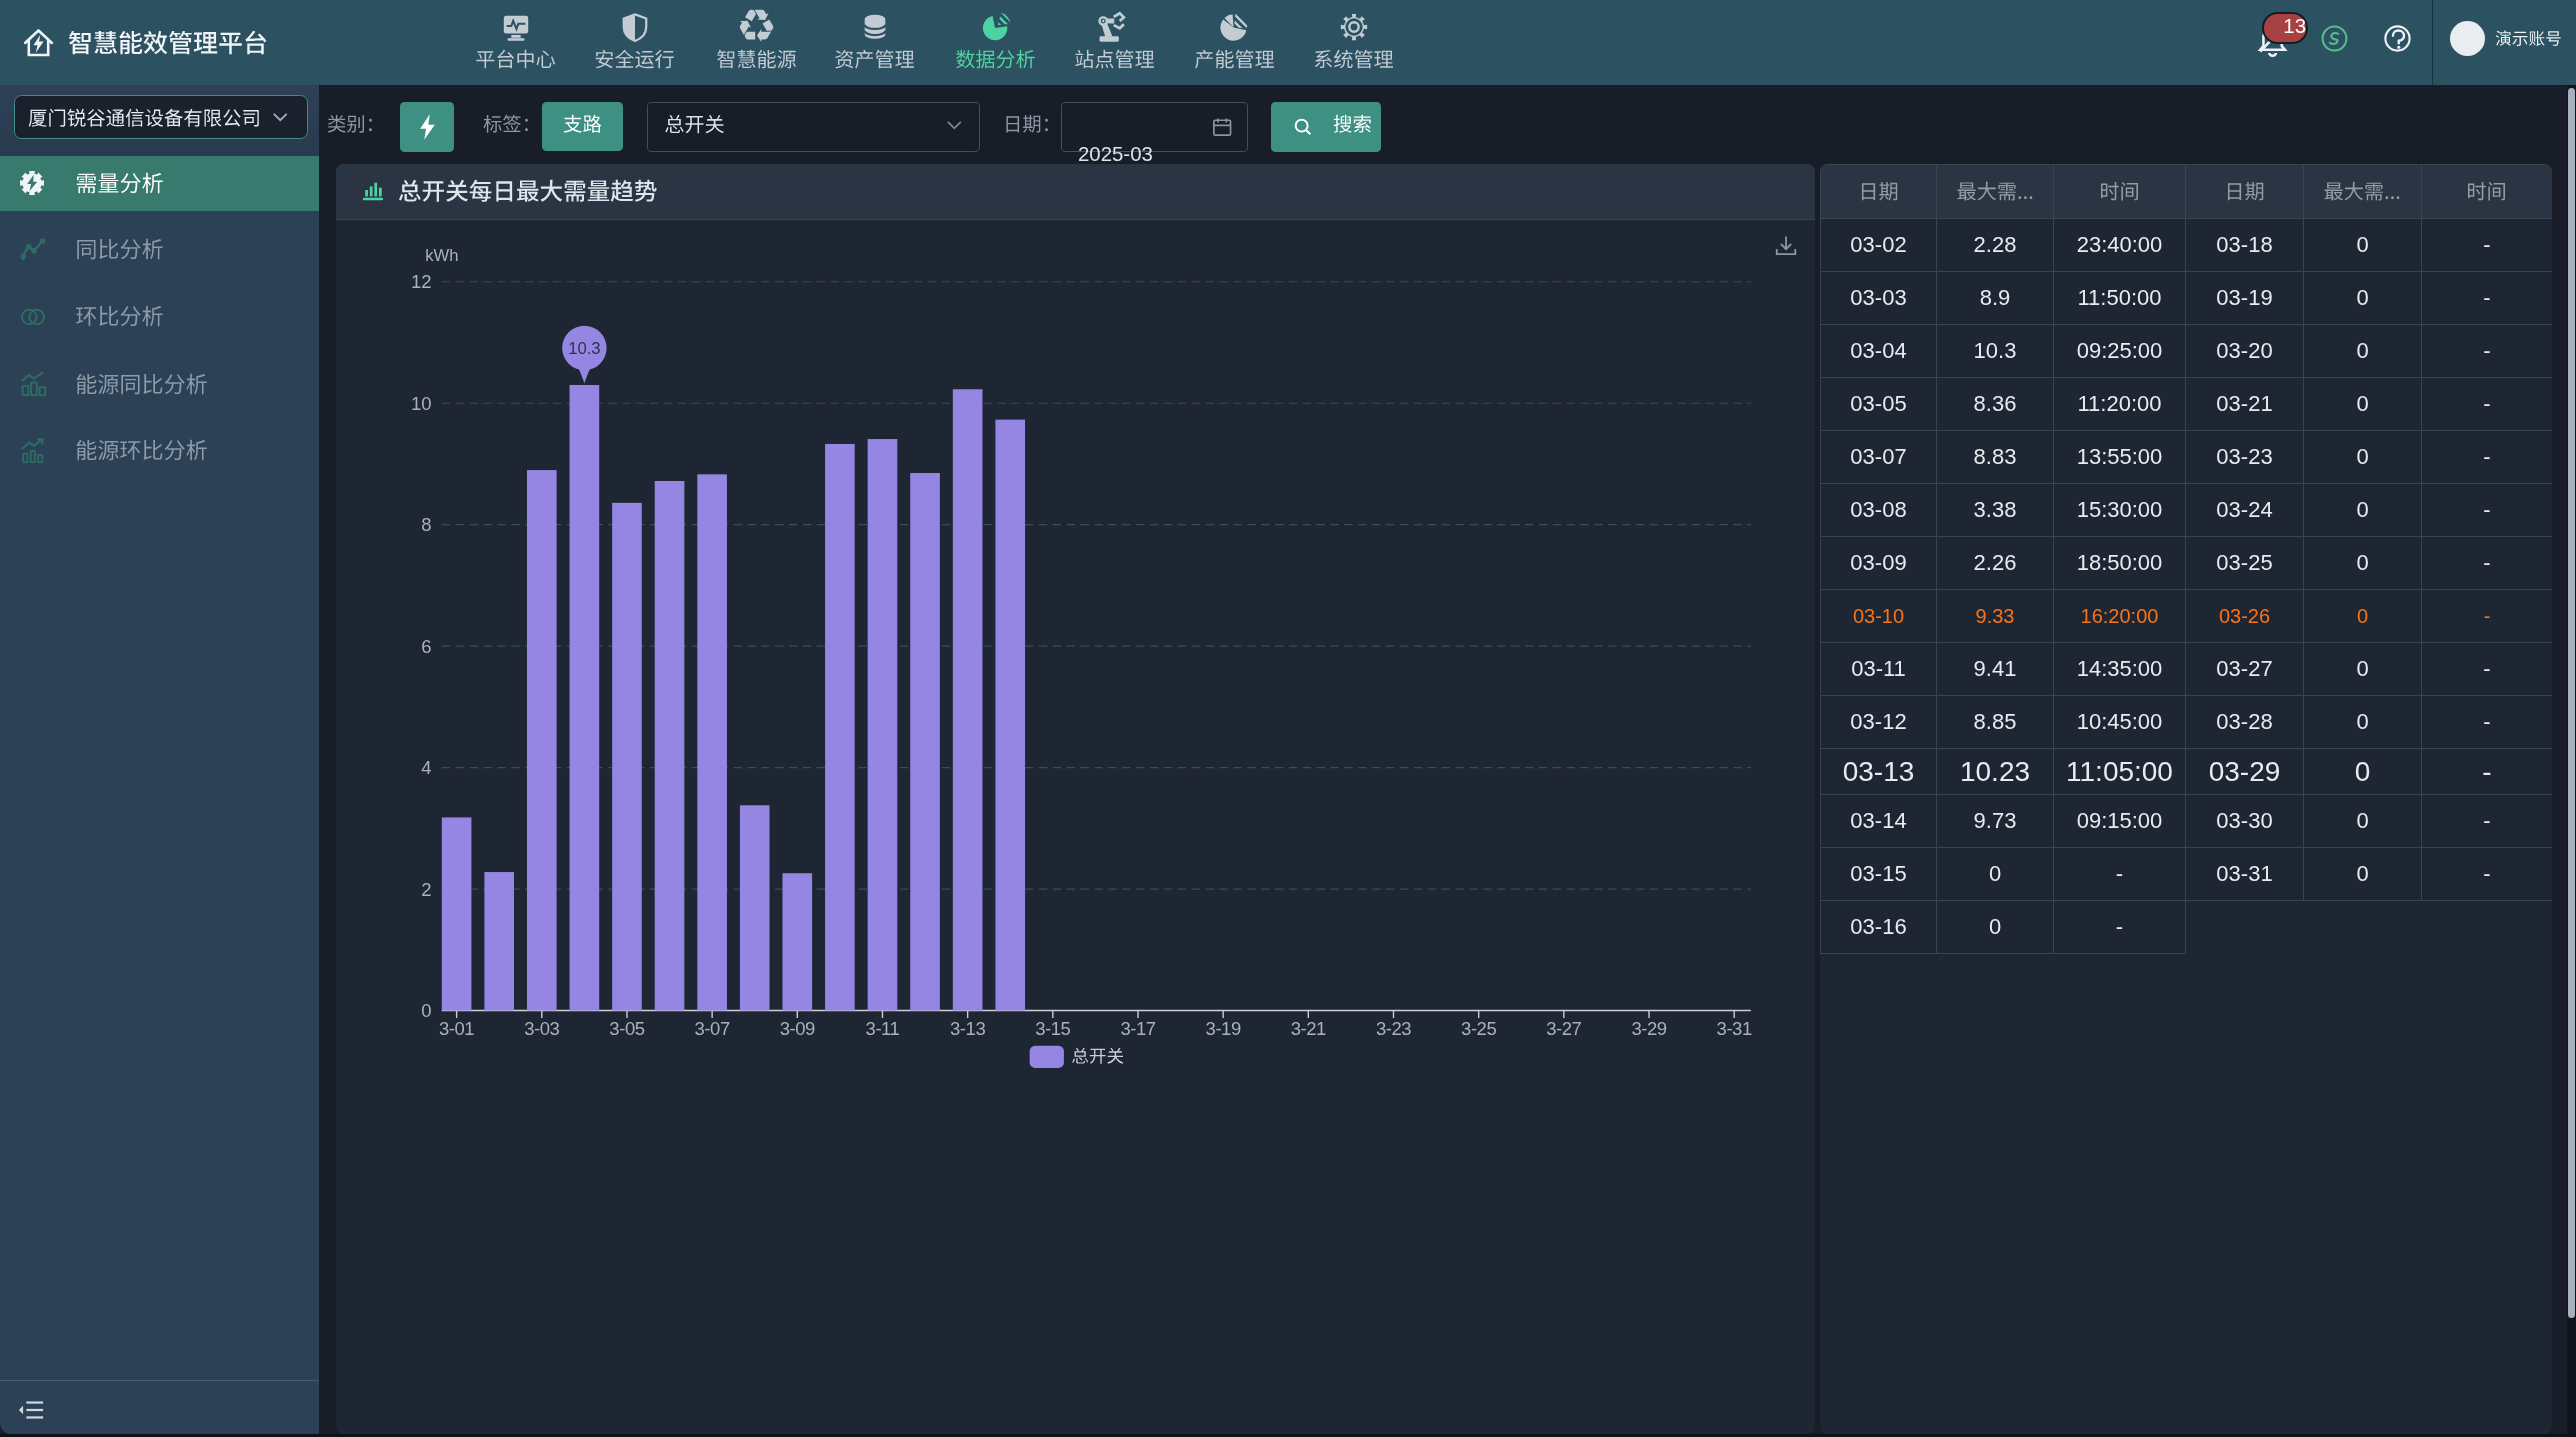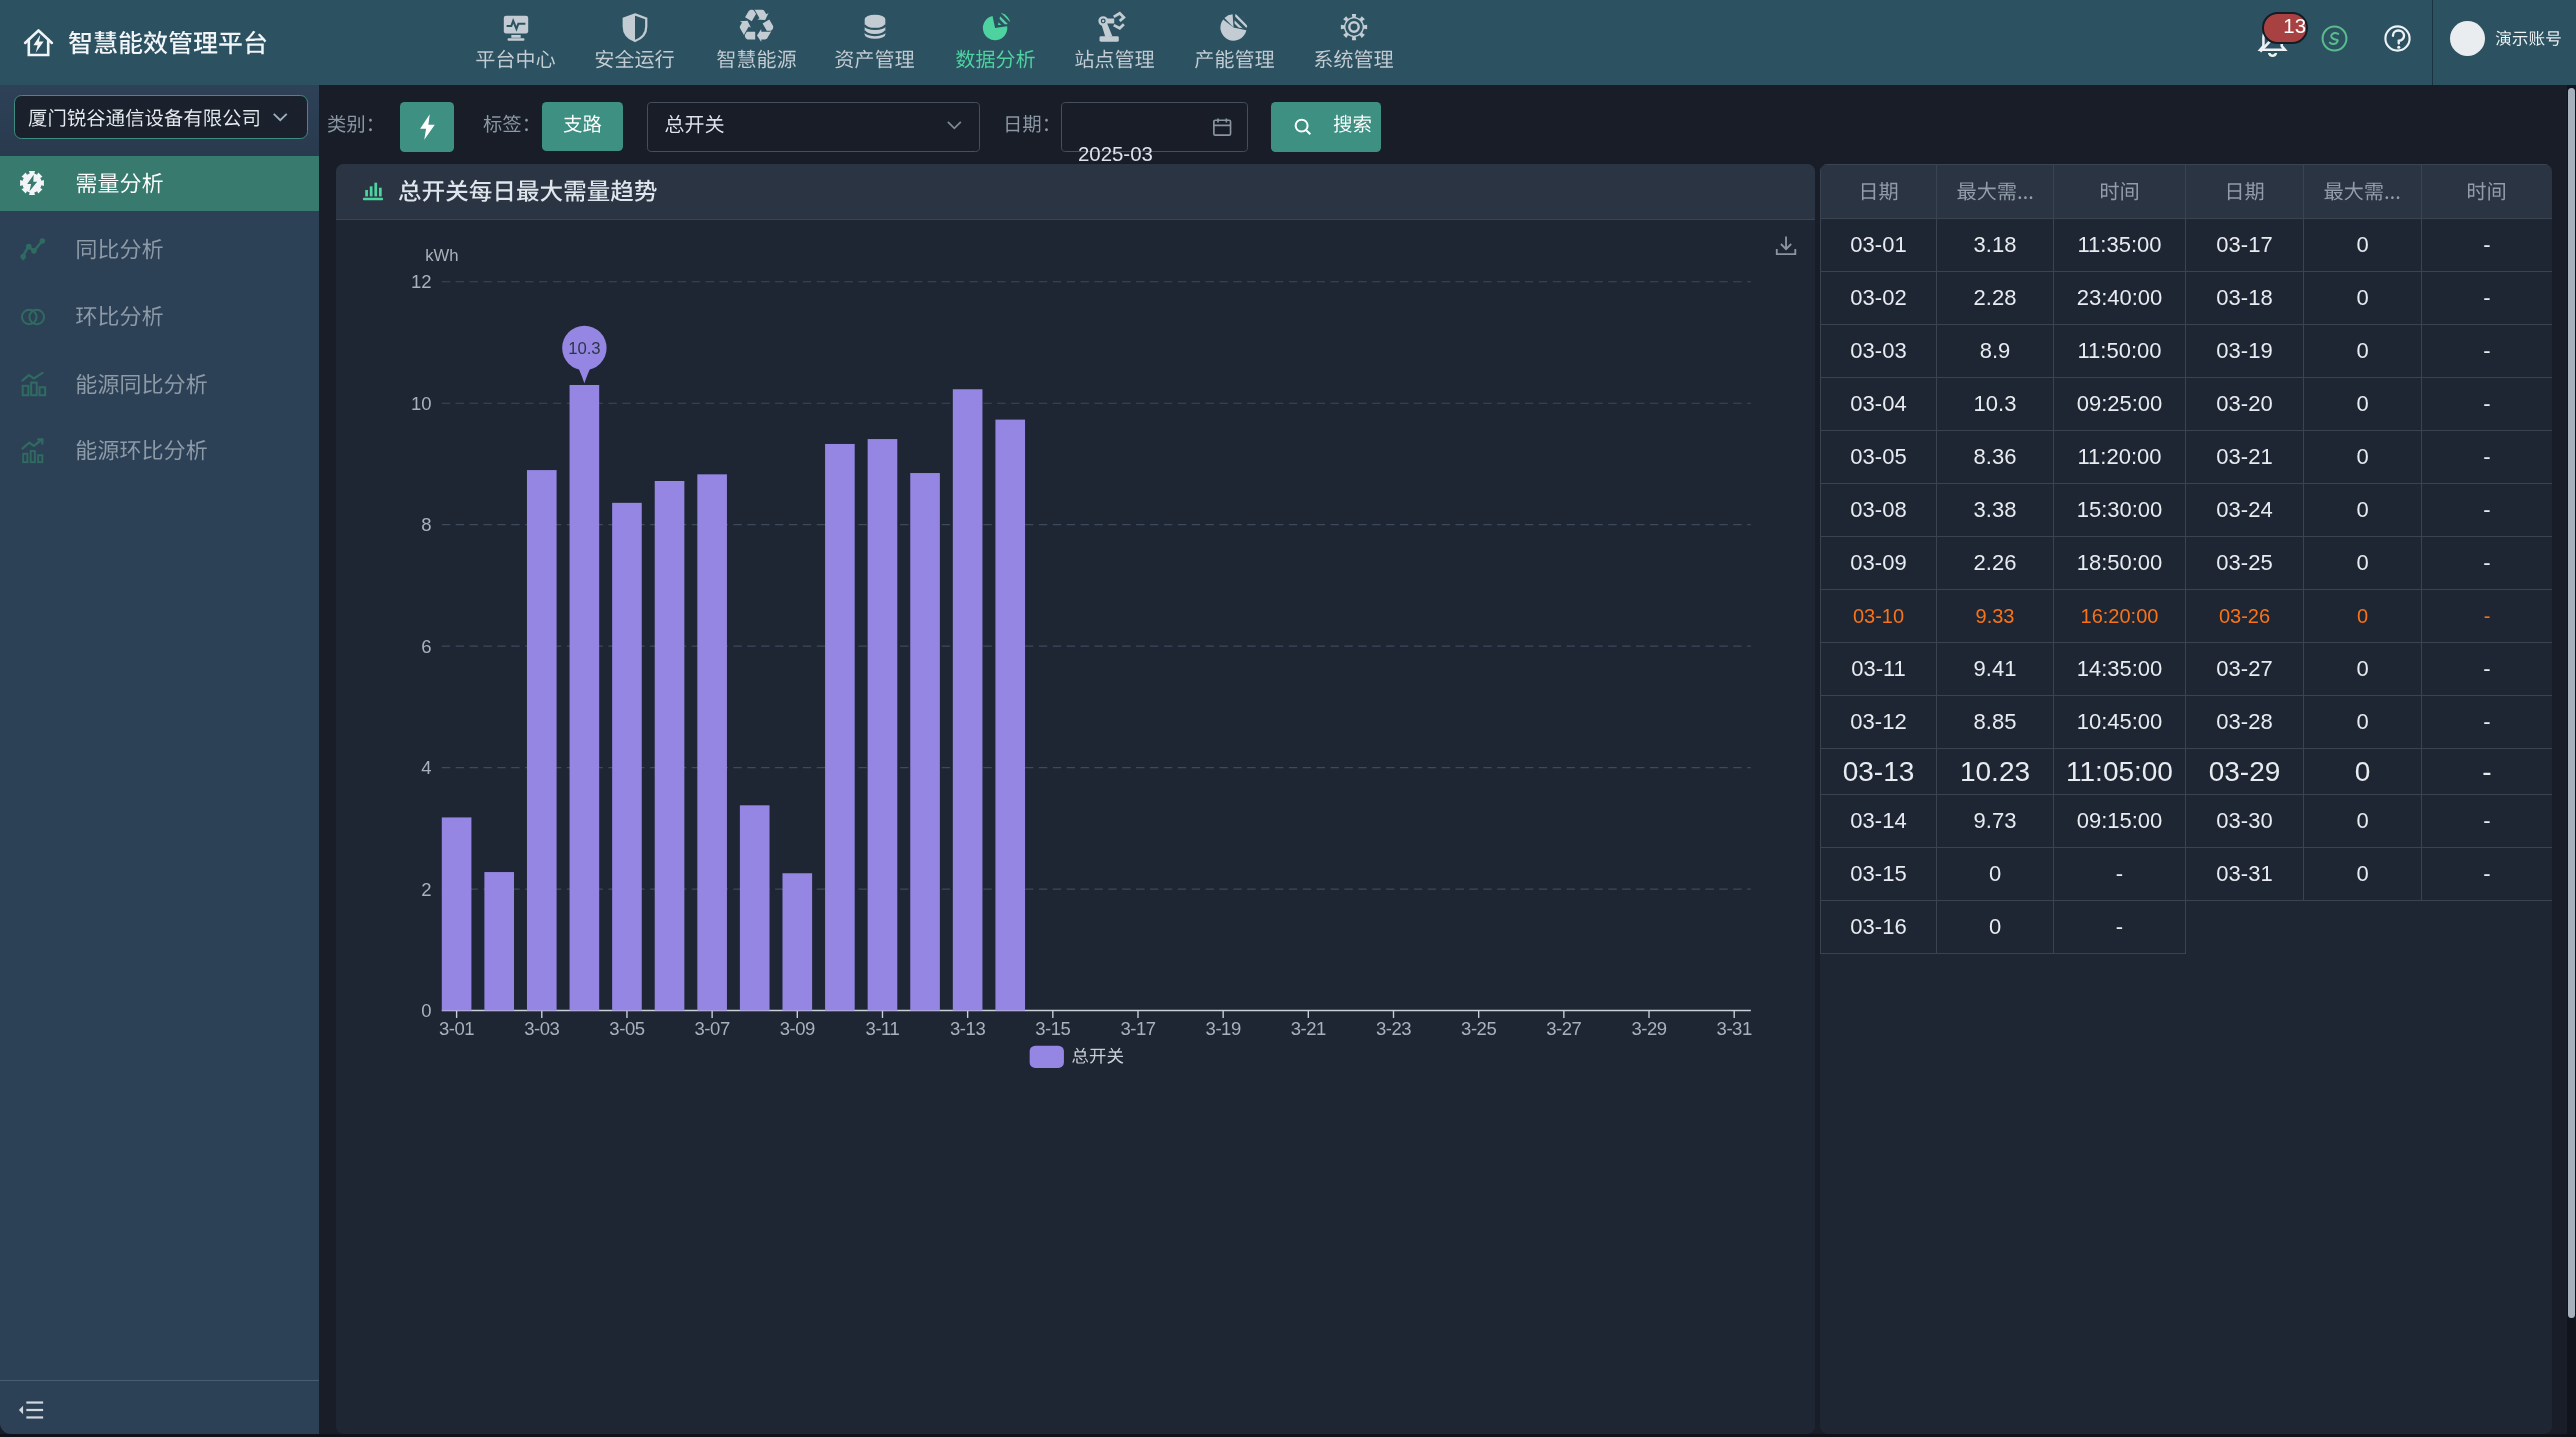--- a/index.html
+++ b/index.html
@@ -336,28 +336,20 @@
               <path fill="#939daa" d="M5.6 -7.7H16.5V-1.6H5.6ZM5.6 -9.4V-15.3H16.5V-9.4ZM3.9 -17V1.5H5.6V0.1H16.5V1.4H18.3V-17Z M25.9 -3.1C25.3 -1.7 24.1 -0.2 22.9 0.8C23.3 1 23.9 1.5 24.2 1.8C25.4 0.7 26.7 -1 27.5 -2.7ZM29.1 -2.5C29.9 -1.4 30.9 0 31.3 0.9L32.7 0.1C32.2 -0.8 31.2 -2.1 30.3 -3.1ZM40.8 -15.9V-12.3H36.3V-15.9ZM34.8 -17.4V-9.4C34.8 -6.2 34.6 -2 32.7 0.9C33.1 1.1 33.8 1.6 34.1 1.8C35.4 -0.2 35.9 -3.1 36.2 -5.7H40.8V-0.4C40.8 -0 40.7 0.1 40.4 0.1C40 0.1 38.9 0.1 37.8 0.1C38 0.5 38.2 1.2 38.3 1.7C39.9 1.7 40.9 1.6 41.6 1.4C42.2 1.1 42.4 0.6 42.4 -0.4V-17.4ZM40.8 -10.9V-7.2H36.3C36.3 -8 36.3 -8.7 36.3 -9.4V-10.9ZM30.5 -18.2V-15.6H26.5V-18.2H25V-15.6H23.1V-14.1H25V-5.1H22.8V-3.6H33.7V-5.1H32.1V-14.1H33.7V-15.6H32.1V-18.2ZM26.5 -14.1H30.5V-12.1H26.5ZM26.5 -10.8H30.5V-8.6H26.5ZM26.5 -7.3H30.5V-5.1H26.5Z"></path>
             </svg></th>
           <th style="border-color:#3a4451"><svg width="79" height="22" viewBox="0 -19.4 85 24" style="vertical-align:middle">
               <path fill="#939daa" d="M5.5 -14H16.6V-12.4H5.5ZM5.5 -16.6H16.6V-15.1H5.5ZM3.9 -17.8V-11.2H18.2V-17.8ZM8.7 -8.6V-7.1H4.7V-8.6ZM1 -0.9 1.2 0.5 8.7 -0.4V1.8H10.3V-0.6L11.5 -0.7V-2.1L10.3 -1.9V-8.6H20.9V-10H1.1V-8.6H3.2V-1.1ZM11.2 -7.3V-5.9H12.5L12 -5.8C12.7 -4.2 13.6 -2.7 14.8 -1.5C13.6 -0.6 12.2 0 10.8 0.5C11.1 0.8 11.5 1.3 11.6 1.7C13.1 1.2 14.6 0.4 15.8 -0.6C17.1 0.4 18.5 1.2 20.2 1.7C20.4 1.3 20.9 0.7 21.2 0.4C19.6 0 18.2 -0.7 17 -1.6C18.4 -3 19.6 -4.7 20.2 -6.9L19.3 -7.3L19 -7.3ZM13.5 -5.9H18.3C17.7 -4.6 16.9 -3.5 15.9 -2.5C14.8 -3.5 14.1 -4.6 13.5 -5.9ZM8.7 -5.9V-4.4H4.7V-5.9ZM8.7 -3.1V-1.8L4.7 -1.3V-3.1Z M32.1 -18.5C32.1 -16.7 32.1 -14.5 31.8 -12.2H23.4V-10.5H31.5C30.6 -6.3 28.4 -2 22.9 0.4C23.4 0.7 23.9 1.3 24.2 1.7C29.6 -0.7 31.9 -5 33 -9.2C34.7 -4.2 37.6 -0.3 41.8 1.7C42.1 1.2 42.7 0.5 43.1 0.2C38.8 -1.6 35.9 -5.6 34.4 -10.5H42.7V-12.2H33.6C33.9 -14.5 33.9 -16.7 33.9 -18.5Z M48.3 -12.6V-11.5H53V-12.6ZM47.8 -10.3V-9.2H53V-10.3ZM56.9 -10.3V-9.1H62.3V-10.3ZM56.9 -12.6V-11.5H61.7V-12.6ZM45.7 -15V-10.8H47.2V-13.8H54.1V-8.6H55.7V-13.8H62.8V-10.8H64.3V-15H55.7V-16.3H63V-17.6H46.9V-16.3H54.1V-15ZM47.1 -4.9V1.7H48.7V-3.6H52V1.6H53.5V-3.6H56.8V1.6H58.4V-3.6H61.8V0.1C61.8 0.3 61.8 0.4 61.5 0.4C61.3 0.4 60.5 0.4 59.6 0.4C59.8 0.8 60.1 1.3 60.1 1.8C61.3 1.8 62.2 1.8 62.7 1.5C63.3 1.3 63.4 0.9 63.4 0.1V-4.9H55.1L55.7 -6.5H64.6V-7.8H45.4V-6.5H54C53.8 -6 53.7 -5.4 53.5 -4.9Z M69.1 0.3C69.8 0.3 70.5 -0.3 70.5 -1.2C70.5 -2.2 69.8 -2.8 69.1 -2.8C68.2 -2.8 67.6 -2.2 67.6 -1.2C67.6 -0.3 68.2 0.3 69.1 0.3Z M75.2 0.3C76 0.3 76.6 -0.3 76.6 -1.2C76.6 -2.2 76 -2.8 75.2 -2.8C74.4 -2.8 73.7 -2.2 73.7 -1.2C73.7 -0.3 74.4 0.3 75.2 0.3Z M81.3 0.3C82.1 0.3 82.7 -0.3 82.7 -1.2C82.7 -2.2 82.1 -2.8 81.3 -2.8C80.5 -2.8 79.8 -2.2 79.8 -1.2C79.8 -0.3 80.5 0.3 81.3 0.3Z"></path>
             </svg></th>
           <th style="border-color:#3a4451"><svg width="42" height="22" viewBox="0 -19.4 45 24" style="vertical-align:middle">
               <path fill="#939daa" d="M10.4 -9.9C11.6 -8.2 13.1 -5.9 13.8 -4.6L15.2 -5.4C14.5 -6.8 13 -9 11.8 -10.7ZM7.1 -8.8V-3.8H3.4V-8.8ZM7.1 -10.3H3.4V-15.1H7.1ZM1.8 -16.6V-0.5H3.4V-2.3H8.7V-16.6ZM16.8 -18.4V-14.1H9.7V-12.5H16.8V-0.7C16.8 -0.3 16.6 -0.1 16.2 -0.1C15.7 -0.1 14.1 -0.1 12.4 -0.2C12.6 0.3 12.9 1.1 13 1.5C15.2 1.5 16.6 1.5 17.4 1.2C18.2 1 18.5 0.5 18.5 -0.7V-12.5H21.2V-14.1H18.5V-18.4Z M24 -13.5V1.8H25.7V-13.5ZM24.3 -17.4C25.3 -16.4 26.5 -15 27 -14.2L28.4 -15C27.8 -16 26.6 -17.3 25.6 -18.2ZM30.3 -6.5H35.6V-3.5H30.3ZM30.3 -10.8H35.6V-7.9H30.3ZM28.8 -12.2V-2.2H37.2V-12.2ZM29.7 -17.2V-15.7H40.4V-0.2C40.4 0 40.3 0.1 40 0.2C39.7 0.2 38.8 0.2 37.9 0.1C38.1 0.5 38.3 1.3 38.4 1.6C39.8 1.6 40.7 1.6 41.3 1.4C41.9 1.1 42.1 0.7 42.1 -0.2V-17.2Z"></path>
             </svg></th>
         </tr>
         <tr style="height:53px;color:#e8ecf1;font-size:22px">
-          <td>03-01</td>
-          <td>3.18</td>
-          <td>11:35:00</td>
-          <td>03-17</td>
-          <td>0</td>
-          <td>-</td>
-        </tr>
-        <tr style="height:53px;color:#e8ecf1;font-size:22px">
           <td>03-02</td>
           <td>2.28</td>
           <td>23:40:00</td>
           <td>03-18</td>
           <td>0</td>
           <td>-</td>
         </tr>
         <tr style="height:53px;color:#e8ecf1;font-size:22px">
           <td>03-03</td>
           <td>8.9</td>
@@ -372,20 +364,28 @@
           <td>09:25:00</td>
           <td>03-20</td>
           <td>0</td>
           <td>-</td>
         </tr>
         <tr style="height:53px;color:#e8ecf1;font-size:22px">
           <td>03-05</td>
           <td>8.36</td>
           <td>11:20:00</td>
           <td>03-21</td>
+          <td>0</td>
+          <td>-</td>
+        </tr>
+        <tr style="height:53px;color:#e8ecf1;font-size:22px">
+          <td>03-07</td>
+          <td>8.83</td>
+          <td>13:55:00</td>
+          <td>03-23</td>
           <td>0</td>
           <td>-</td>
         </tr>
         <tr style="height:53px;color:#e8ecf1;font-size:22px">
           <td>03-08</td>
           <td>3.38</td>
           <td>15:30:00</td>
           <td>03-24</td>
           <td>0</td>
           <td>-</td>

